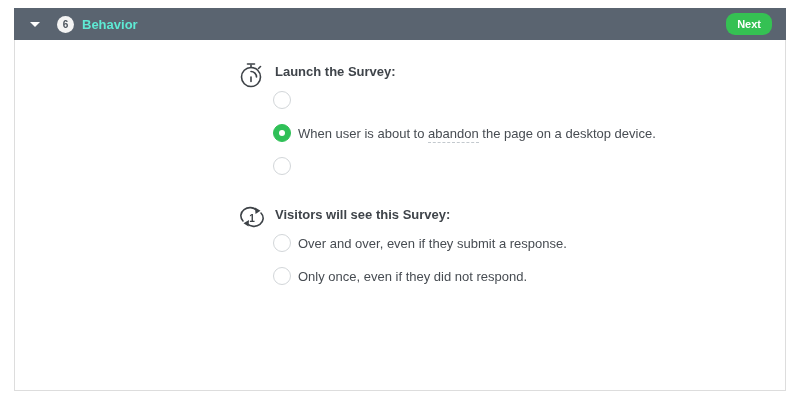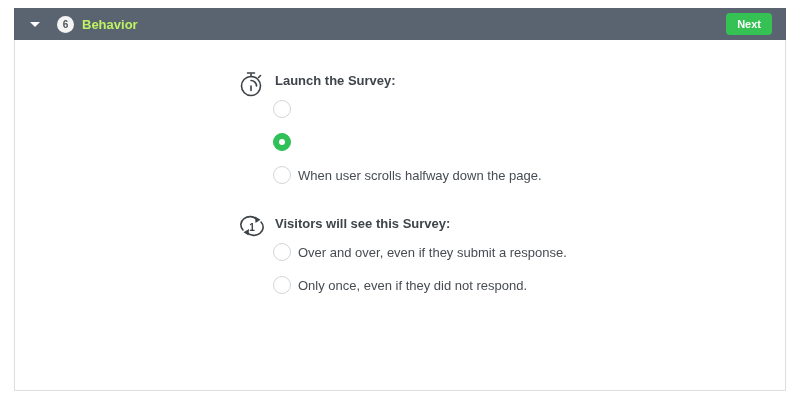--- a/index.html
+++ b/index.html
@@ -38,45 +38,45 @@
     border-radius: 50%;
     display: flex;
     align-items: center;
     justify-content: center;
     font-size: 10px;
     font-weight: bold;
     color: #4c545d;
   }
   .header-title {
     margin-left: 8px;
-    color: #bef264;
+    color: #5eead4;
     font-size: 13px;
     font-weight: bold;
   }
   .next-btn {
     position: absolute;
     right: 14px; top: 5px;
     height: 22px;
     padding: 4px 11px;
     background: #35c153;
     border: none;
-    border-radius: 4px;
+    border-radius: 9px;
     color: #ffffff;
     font-family: "Liberation Sans", sans-serif;
     font-size: 11px;
     font-weight: bold;
     cursor: pointer;
   }
   
   .panel-body {
     height: 351px;
     background: #ffffff;
     border: 1px solid #dddddd;
     border-top: none;
-    padding-top: 33px;
+    padding-top: 24px;
   }
   .section {
     position: relative;
     margin-left: 258px;
   }
   .section + .section { margin-top: 32px; }
   .section-icon {
     position: absolute;
     left: -36px; top: -4px;
     width: 30px; height: 30px;
@@ -166,25 +166,25 @@
       </div>
       <div class="section-title">Launch the Survey:</div>
 
       <div class="option-row">
         <div class="radio"></div>
       </div>
 
 
       <div class="option-row">
         <div class="radio checked"></div>
-      </div>
-
-      <div class="option-row">
-        <div class="radio"></div>
-        <span class="option-label">When user scrolls halfway down the page.</span>
+        <span class="option-label"><span>When user is about to </span><span class="dashed-term">abandon</span><span> the page on a desktop device.</span></span>
+      </div>
+
+      <div class="option-row">
+        <div class="radio"></div>
       </div>
     </div>
 
     <div class="section">
       <div class="section-icon">
         <svg width="30" height="30" viewBox="0 0 30 30">
           <path class="stroke" d="M 6 18 A 9 8 0 0 1 20 7.5"></path>
           <polygon class="fill" points="18,4.5 23.5,7.8 18.5,11"></polygon>
           <path class="stroke" d="M 24 10 A 9 8 0 0 1 10 20.5"></path>
           <polygon class="fill" points="12,17 6.5,20.2 11.5,23.5"></polygon>

